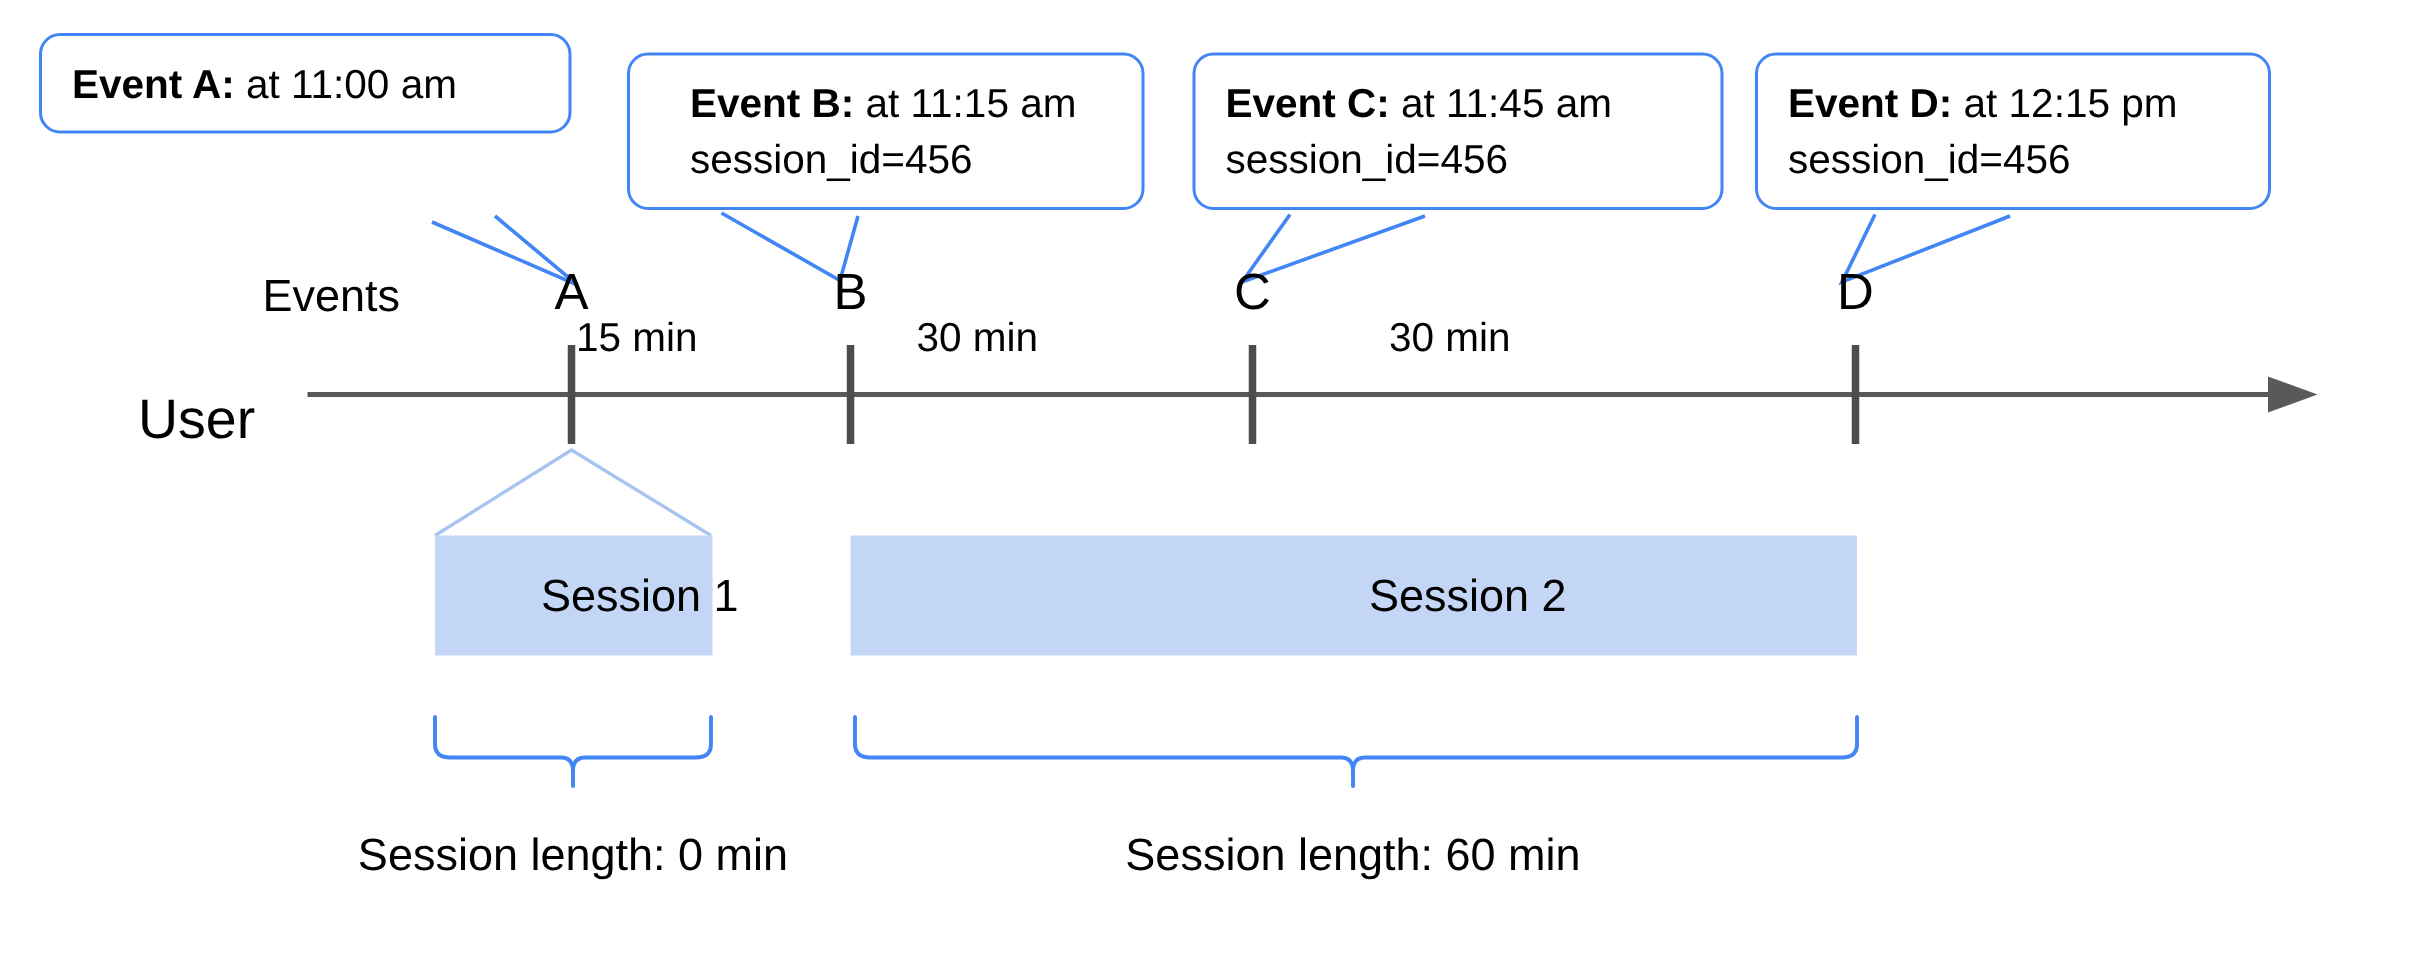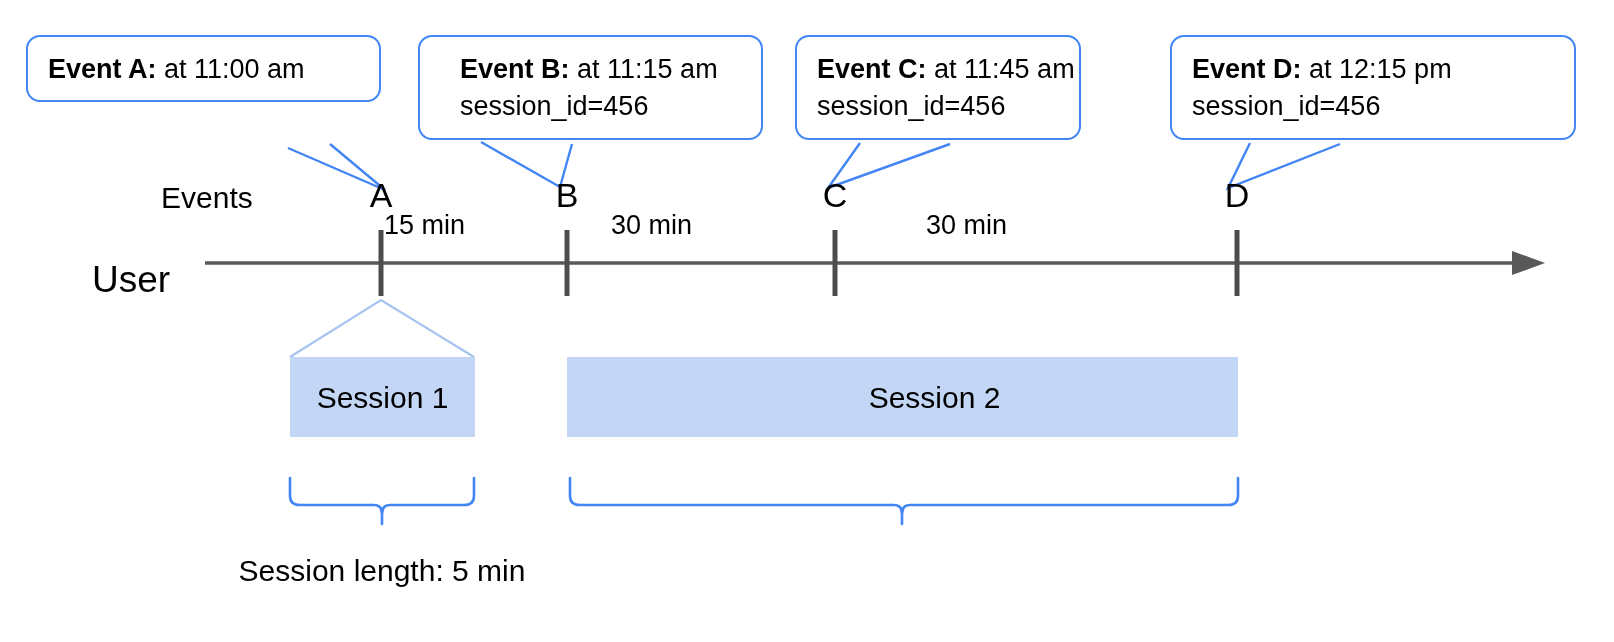--- a/index.html
+++ b/index.html
@@ -64,20 +64,21 @@
   }
   .gap-label {
     font-size: 27px;
   }
   .session-text {
     position: absolute;
     font-size: 30px;
     color: #000000;
     text-align: center;
     white-space: nowrap;
+    margin-left: 44px;
   }
   .len-label {
     font-size: 30px;
     text-align: center;
   }
 </style>
 </head>
 <body>
 
 <div id="stage">
@@ -144,50 +145,51 @@
                Q 902 505 902 514
                L 902 524
                L 902 514
                Q 902 505 910 505
                L 1228 505
                Q 1238 505 1238 496
                L 1238 478" fill="none" stroke="#4285f4" stroke-width="2.6" stroke-linecap="round" stroke-linejoin="round"></path>
     </g>
   </svg>
 
-  <div class="callout" style="left:26px; top:35px; width:355px;">
+  <div class="callout" style="left:26px; top:22px; width:355px;">
     <span class="ttl">Event A:</span><span> at 11:00 am</span>
   </div>
 
   <div class="callout" style="left:418px; top:35px; width:345px;padding-left:40px;">
     <span class="ttl">Event B:</span><span> at 11:15 am</span>
     <span class="ln2">session_id=456</span>
   </div>
 
-  <div class="callout" style="left:795px; top:35px; width:286px;">
+  <div class="callout" style="left:795px; top:35px; width:354px;">
     <span class="ttl">Event C:</span><span> at 11:45 am</span>
     <span class="ln2">session_id=456</span>
   </div>
 
-  <div class="callout" style="left:1170px; top:35px; width:406px;">
+  <div class="callout" style="left:1170px; top:35px; width:344px;">
     <span class="ttl">Event D:</span><span> at 12:15 pm</span>
     <span class="ln2">session_id=456</span>
   </div>
 
-  <div class="txt lbl-events" style="left:161px; top:181px;">Events</div>
+  <div class="txt lbl-events" style="left:175px; top:181px;">Events</div>
 
   <div class="txt lbl-user" style="left:92px; top:259px;">User</div>
 
   <div class="txt evt-letter" style="left:361px; top:176px; width:40px;">A</div>
   <div class="txt evt-letter" style="left:547px; top:176px; width:40px;">B</div>
   <div class="txt evt-letter" style="left:815px; top:176px; width:40px;">C</div>
   <div class="txt evt-letter" style="left:1217px; top:176px; width:40px;">D</div>
 
   <div class="txt gap-label" style="left:384px; top:210px; width:180px;">15 min</div>
   <div class="txt gap-label" style="left:611px; top:210px; width:180px;">30 min</div>
   <div class="txt gap-label" style="left:926px; top:210px; width:180px;">30 min</div>
 
   <div class="session-text" style="left:290px; top:381px; width:185px;">Session 1</div>
   <div class="session-text" style="left:567px; top:381px; width:671px;padding-left:32px;">Session 2</div>
 
-  <div class="txt len-label" style="left:182px; top:554px; width:400px;">Session length: 5 min</div>
+  <div class="txt len-label" style="left:182px; top:554px; width:400px;">Session length: 0 min</div>
+  <div class="txt len-label" style="left:692px; top:554px; width:420px;">Session length: 60 min</div>
 
 </div>
 
 </body></html>

